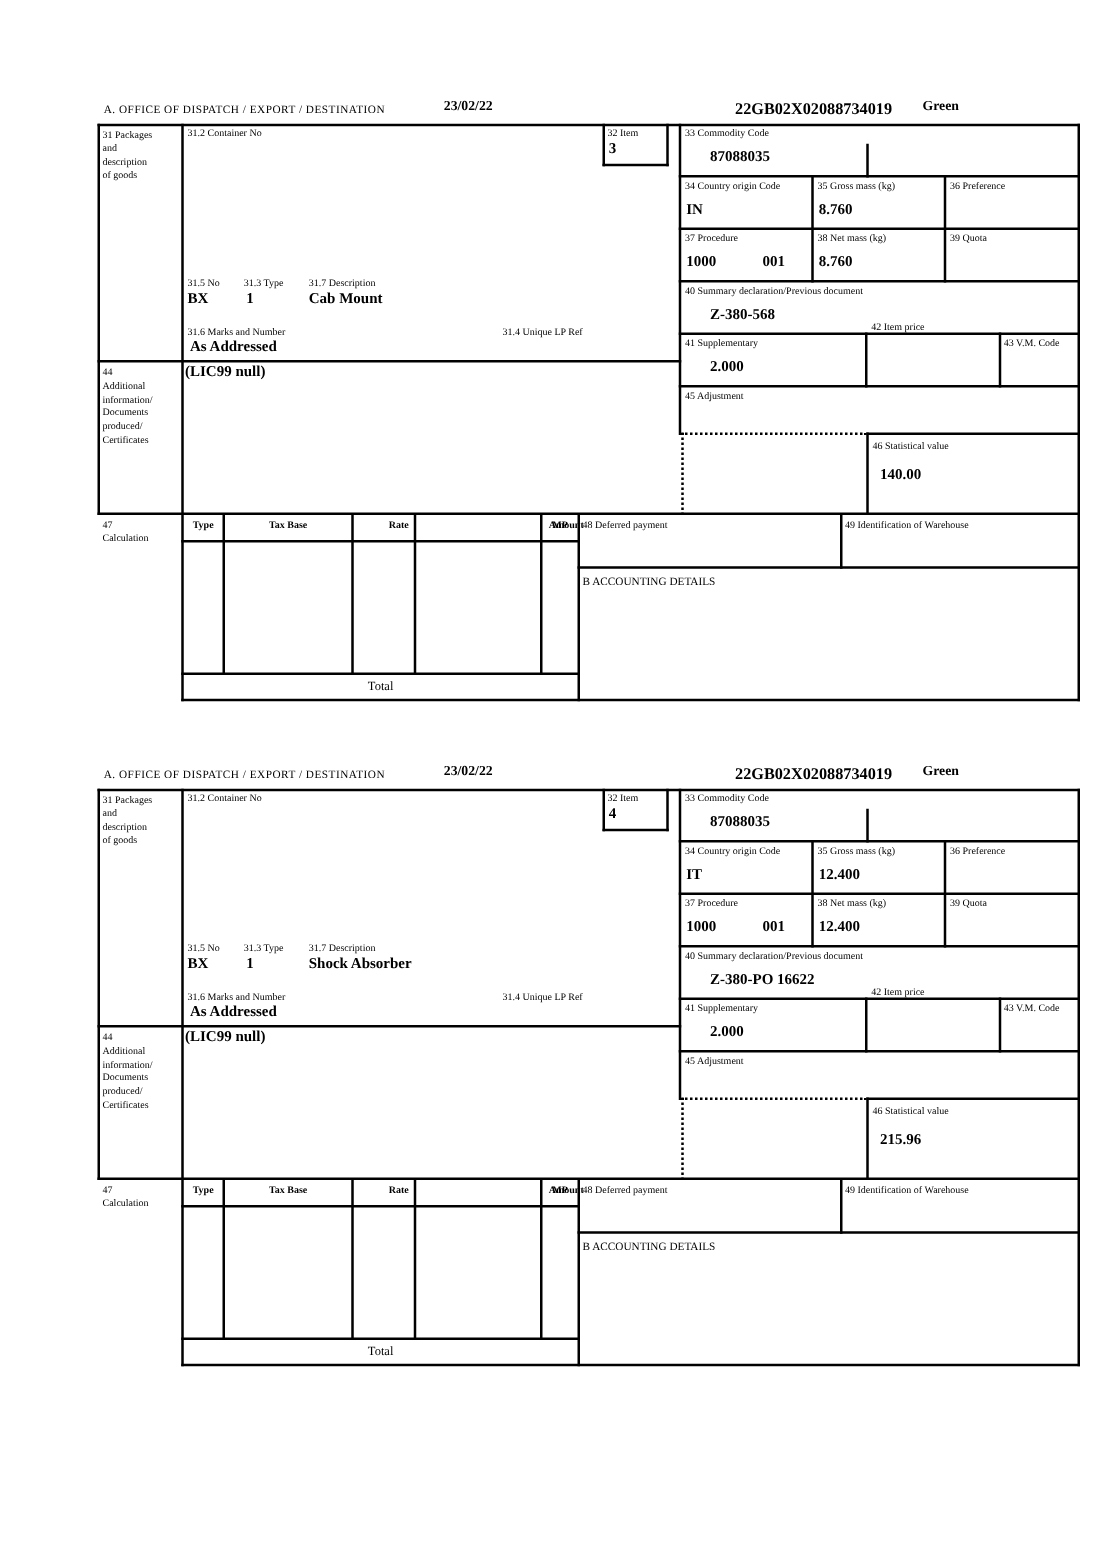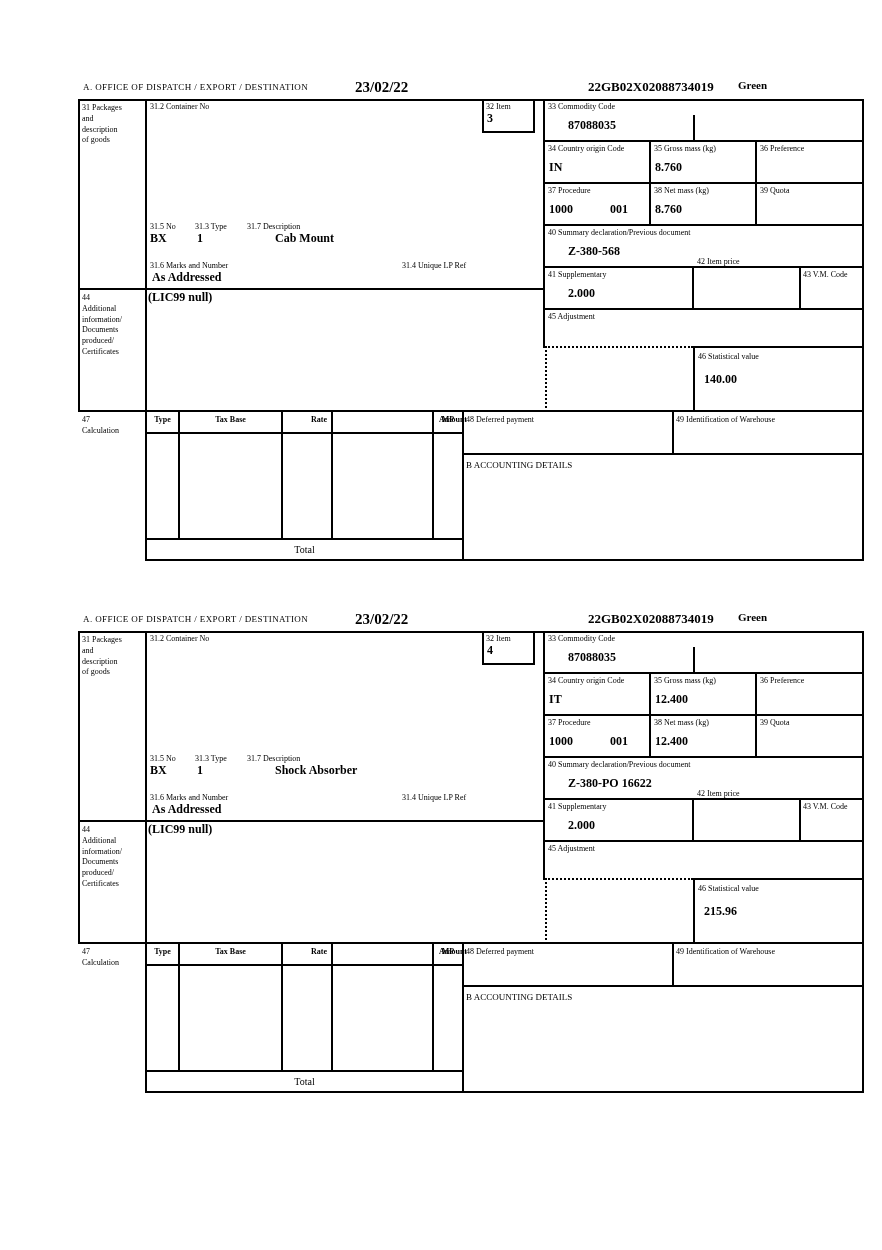--- a/index.html
+++ b/index.html
@@ -42,35 +42,35 @@
   .vt4{left:432px;top:334px;width:2px;height:128px;}
   .v462{left:462px;top:334px;width:2px;height:149px;}
   .v672{left:672px;top:334px;width:2px;height:43px;}
   
   .dh{left:545px;top:268px;width:148px;height:0;background:none;border-top:2px dotted #000;}
   .dv{left:545px;top:268px;width:0;height:66px;background:none;border-left:2px dotted #000;}
   
   .lbl{position:absolute;font-size:8px;font-weight:normal;line-height:1.35;white-space:pre-line;}
   .val{position:absolute;font-size:12px;font-weight:bold;white-space:pre;}
   .p-office{left:83px;top:3px;font-size:9px;letter-spacing:.4px;}
-  .p-date{left:355px;top:1px;font-size:15px;}
+  .p-date{left:355px;top:1px;font-size:11px;}
   .p-ref{left:588px;top:1px;font-size:13px;}
   .p-green{left:738px;top:1px;font-size:11px;}
   .l31{left:82px;top:25px;width:60px;}
   .l31_2{left:150px;top:24px;}
   .l32{left:486px;top:24px;}   .v-item{left:487px;top:33px;}
   .l33{left:548px;top:24px;}   .v33{left:568px;top:40px;}
   .l34{left:548px;top:66px;}   .v34{left:549px;top:82px;}
   .l35{left:654px;top:66px;}   .v35{left:655px;top:82px;}
   .l36{left:760px;top:66px;}
   .l37{left:548px;top:108px;}  .v37a{left:549px;top:124px;} .v37b{left:610px;top:124px;}
   .l38{left:654px;top:108px;}  .v38{left:655px;top:124px;}
   .l39{left:760px;top:108px;}
   .l31_5{left:150px;top:144px;} .l31_3{left:195px;top:144px;} .l31_7{left:247px;top:144px;}
-  .v-no{left:150px;top:153px;}  .v-type{left:197px;top:153px;} .v-desc{left:247px;top:153px;margin-left:28px;}
+  .v-no{left:150px;top:153px;}  .v-type{left:197px;top:153px;} .v-desc{left:247px;top:153px;}
   .l40{left:548px;top:150px;}  .v40{left:568px;top:166px;}
   .l31_6{left:150px;top:183px;} .l31_4{left:402px;top:183px;}
   .v-marks{left:152px;top:192px;}
   .l41{left:548px;top:192px;}  .v41{left:568px;top:208px;}
   .l42{left:697px;top:179px;}  .l43{left:803px;top:192px;}
   .l44{left:82px;top:215px;width:64px;}
   .v44{left:148px;top:212px;}
   .l45{left:548px;top:234px;}
   .l46{left:698px;top:274px;}  .v46{left:704px;top:294px;}
   .l47{left:82px;top:337px;}

